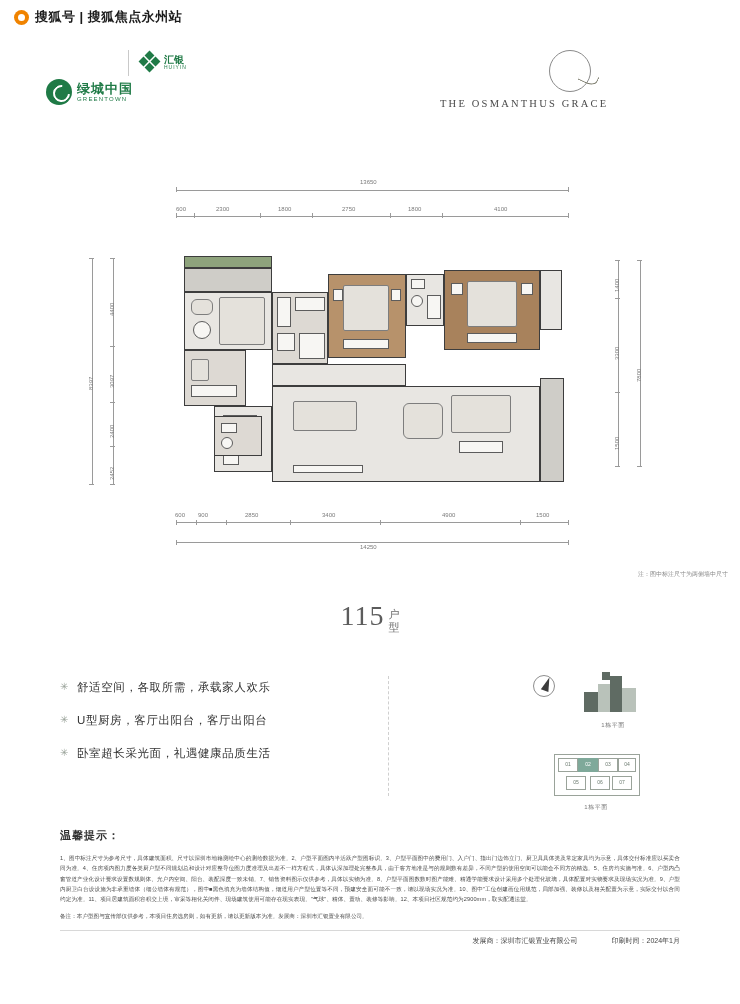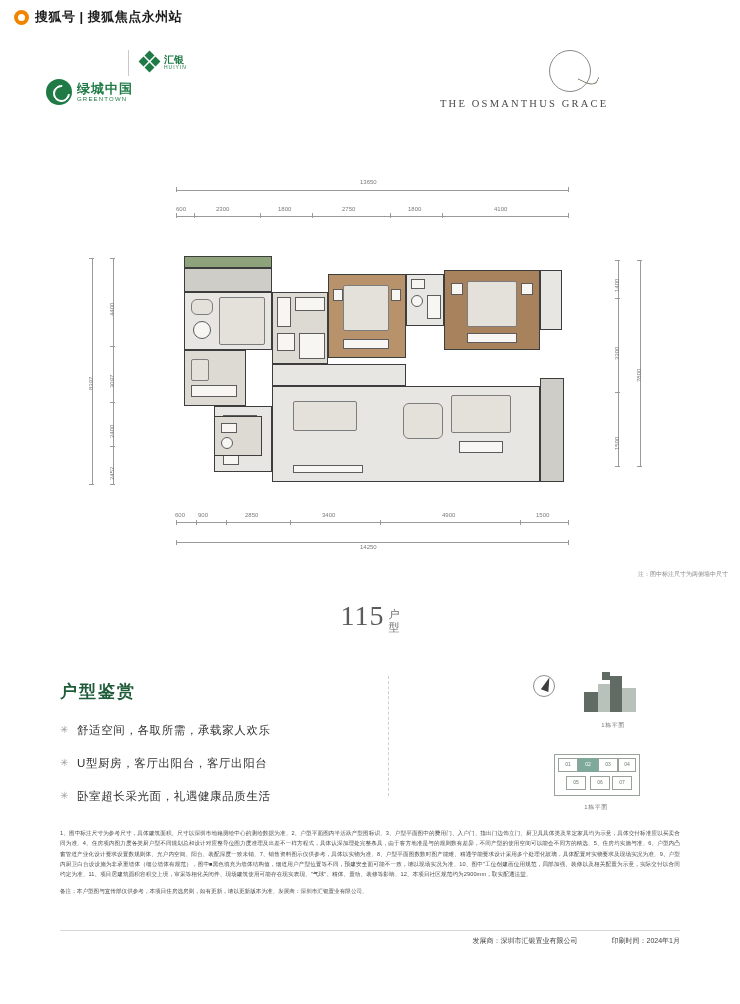--- a/index.html
+++ b/index.html
@@ -599,21 +599,20 @@
 
     <div class="room tile" style="left:370px; top:12px; width:22px; height:60px;"></div>
   </div>
 </div>
 
 <div class="type-title">
   <span class="num">115</span><span class="suffix"><span>户</span><br><span>型</span></span>
 </div>
 
 <div class="apprec">
-  <h3>户型鉴赏</h3>
   <ul>
     <li>
       <span class="bullet">✳</span>
       <span>舒适空间，各取所需，承载家人欢乐</span>
     </li>
     <li>
       <span class="bullet">✳</span>
       <span>U型厨房，客厅出阳台，客厅出阳台</span>
     </li>
     <li>
@@ -648,20 +647,21 @@
     <div class="kp-unit" style="left:58px; top:10px; width:18px; height:12px;">03</div>
     <div class="kp-unit" style="left:78px; top:10px; width:16px; height:12px;">04</div>
     <div class="kp-unit" style="left:26px; top:28px; width:18px; height:12px;">05</div>
     <div class="kp-unit" style="left:50px; top:28px; width:18px; height:12px;">06</div>
     <div class="kp-unit" style="left:72px; top:28px; width:18px; height:12px;">07</div>
   </div>
   <div class="cap">1栋平面</div>
 </div>
 
 <div class="tips">
+  <h4>温馨提示：</h4>
   <p>1、图中标注尺寸为参考尺寸，具体建筑面积、尺寸以深圳市地籍测绘中心的测绘数据为准。2、户型平面图内半活跃产型图标识。3、户型平面图中的费用门、入户门、指出门边饰立门、厨卫具具体类及常定家具均为示意，具体交付标准应以买卖合同为准。4、住房项内图力度各类厨户型不同规划总和设计对应整导位图力度准理及出差不一样方程式，具体认深加理处完整条具，由于客方地准是与的规则数有差异，不同产型的使用空间可以能会不同方的精选。5、住房均实施与准。6、户型内凸窗管道产业化设计要求设置数规则体、光户内空间、阳台、装配深度一致未销。7、销售资料图示仅供参考，具体以实物为准。8、户型平面图数数时图产能难、精通学能要求设计采用多个处理化玻璃，具体配置对实物要求及现场实况为准。9、户型内厨卫白台设设施为非承重墙体（细公墙体有规范），图中■黑色填充为墙体结构值，烟道用户产型位置等不同，预建安全面可能不一致，请以现场实况为准。10、图中"工位创建画位用规范，局部加强、装修以及相关配置为示意，实际交付以合同约定为准。11、项目居建筑面积容积交上境，审采等相化关闭件、现场建筑使用可能存在现实表现。"气球"、精体、置动、装修等影响。12、本项目社区规范约为2900mm，取实配通法堂。</p>
   <div class="note">备注：本户型图与宣传部仅供参考，本项目住房选房则，如有更新，请以更新版本为准。发展商：深圳市汇银置业有限公司。</div>
 </div>
 
 <div class="hr"></div>
 <div class="footer">
   <span>发展商：深圳市汇银置业有限公司</span>
   <span>印刷时间：2024年1月</span>
 </div>
 

